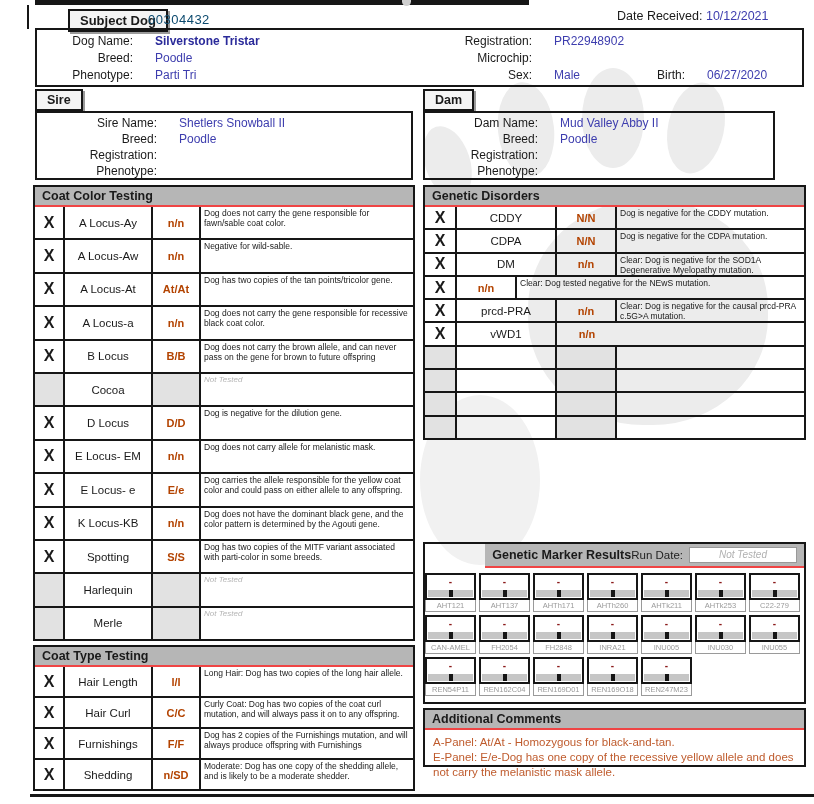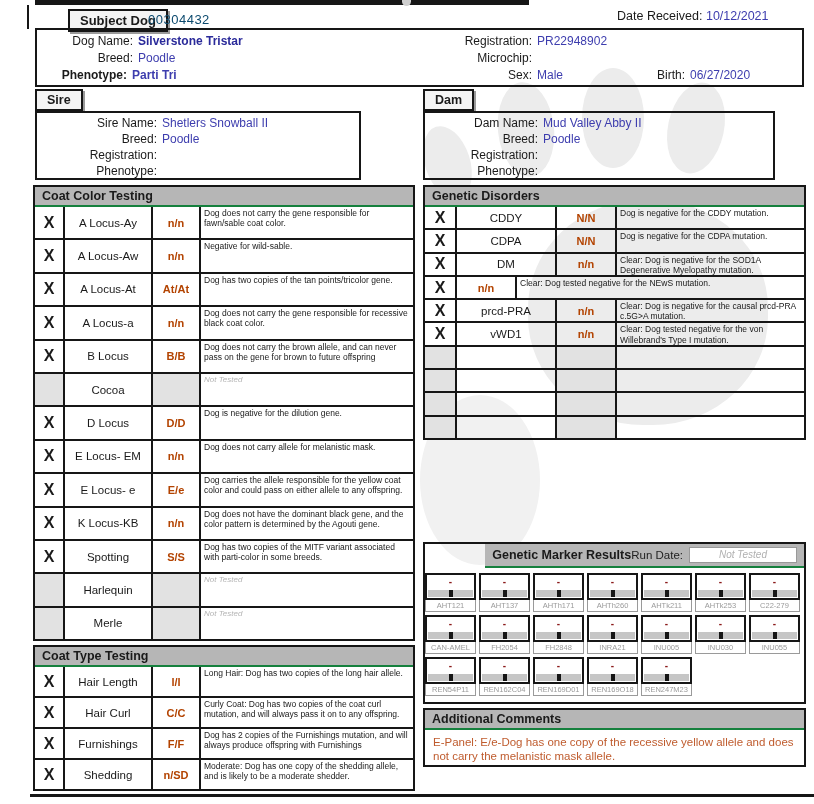--- a/index.html
+++ b/index.html
@@ -21,34 +21,34 @@
   #dam-tab { left:423px; top:89px; font-size:12.5px; }
 
   #subject-id { left:148px; top:12px; font-size:13px; letter-spacing:.5px; }
   #date-received { left:617px; top:9px; font-size:12.5px; }
   .blue { color:#3d3dae; }
   .blue-bold { color:#2a2a9a; font-weight:bold; }
   .red { color:#0c4a6e; }
 
   .info-box { border:2px solid #161616; background:transparent; }
   #subject-box { left:35px; top:28px; width:769px; height:59px; }
-  #sire-box { left:35px; top:111px; width:326px; height:69px; }
+  #sire-box { left:35px; top:111px; width:378px; height:69px; }
   #dam-box  { left:423px; top:111px; width:352px; height:69px; }
 
   .frow { position:absolute; font-size:12px; white-space:nowrap; }
   .frow .lbl { display:inline-block; text-align:right; }
-  .frow .val { margin-left:5px; }
+  .frow .val { margin-left:22px; }
   #subject-box .lbl { width:90px; }
   #subject-box .r .lbl { width:100px; }
   #sire-box .lbl { width:112px; }
   #dam-box .lbl { width:105px; }
 
   
   .section { position:absolute; border:2px solid #161616; display:flex; flex-direction:column; background:transparent; z-index:1; }
-  .section-header { background:#b6b6b6; border-bottom:2px solid #15803d; font-weight:bold; font-size:12.5px; padding:2px 7px; flex:0 0 auto; display:flex; align-items:center; }
+  .section-header { background:#b6b6b6; border-bottom:2px solid #ef4444; font-weight:bold; font-size:12.5px; padding:2px 7px; flex:0 0 auto; display:flex; align-items:center; }
   #coat-color { left:33px; top:185px; width:382px; height:456px; }
   #coat-type  { left:33px; top:645px; width:382px; height:146px; }
   #disorders  { left:423px; top:185px; width:383px; height:255px; }
   #markers    { left:423px; top:542px; width:383px; height:162px;align-items:flex-end; }
   #comments   { left:423px; top:708px; width:383px; height:59px; }
 
   .t-row { flex:1 1 0; display:flex; border-bottom:2px solid #161616; min-height:0; }
   .t-row:last-child { border-bottom:none; }
   .t-row > div { border-right:2px solid #161616; }
   .t-row > div:last-child { border-right:none; }
@@ -99,21 +99,21 @@
 <div class="abs z1 tab" id="subject-tab">Subject Dog</div>
 <div class="abs z1 red" id="subject-id">00304432</div>
 <div class="abs z1" id="date-received">
   <span>Date Received:</span>
   <span class="blue">10/12/2021</span>
 </div>
 
 <div class="abs z1 info-box" id="subject-box">
   <div class="frow" style="left:6px;top:4px;"><span class="lbl">Dog Name:</span><span class="val blue-bold">Silverstone Tristar</span></div>
   <div class="frow" style="left:6px;top:21px;"><span class="lbl">Breed:</span><span class="val blue">Poodle</span></div>
-  <div class="frow" style="left:0;top:38px;font-weight:bold;"><span class="lbl">Phenotype:</span><span class="val blue">Parti Tri</span></div>
+  <div class="frow" style="left:6px;top:38px;"><span class="lbl">Phenotype:</span><span class="val blue">Parti Tri</span></div>
   <div class="frow r" style="left:395px;top:4px;"><span class="lbl">Registration:</span><span class="val blue">PR22948902</span></div>
   <div class="frow r" style="left:395px;top:21px;"><span class="lbl">Microchip:</span><span class="val blue"></span></div>
   <div class="frow r" style="left:395px;top:38px;"><span class="lbl">Sex:</span><span class="val blue">Male</span></div>
   <div class="frow" style="left:620px;top:38px;"><span>Birth:</span><span class="val blue">06/27/2020</span></div>
 </div>
 
 <div class="abs z1 tab" id="sire-tab">Sire</div>
 <div class="abs z1 info-box" id="sire-box">
   <div class="frow" style="left:8px;top:3px;"><span class="lbl">Sire Name:</span><span class="val blue">Shetlers Snowball II</span></div>
   <div class="frow" style="left:8px;top:19px;"><span class="lbl">Breed:</span><span class="val blue">Poodle</span></div>
@@ -272,21 +272,20 @@
       <div class="t-row">
         <div class="c-x">X</div>
         <div class="c-gene">prcd-PRA</div>
         <div class="c-res">n/n</div>
         <div class="c-desc">Clear: Dog is negative for the causal prcd-PRA c.5G&gt;A mutation.</div>
       </div>
       <div class="t-row">
         <div class="c-x">X</div>
         <div class="c-gene">vWD1</div>
         <div class="c-res">n/n</div>
-        <div class="c-desc">Clear: Dog tested negative for the von Willebrand's Type I mutation.</div>
       </div>
       <div class="t-row">
         <div class="c-x gray-cell"></div>
         <div class="c-gene"></div>
         <div class="c-res gray-cell"></div>
         <div class="c-desc"></div>
       </div>
       <div class="t-row">
         <div class="c-x gray-cell"></div>
         <div class="c-gene"></div>
@@ -453,17 +452,18 @@
           </div>
           <div class="m-name">REN247M23</div>
         </div>
       </div>
     </div>
 </div>
 
 <div class="section" id="comments">
   <div class="section-header">Additional Comments</div>
   <div id="comments-body">
+    <div>A-Panel: At/At - Homozygous for black-and-tan.</div>
     <div>E-Panel: E/e-Dog has one copy of the recessive yellow allele and does not carry the melanistic mask allele.</div>
   </div>
 </div>
 
 <div class="abs z1" id="bottom-line"></div>
 
 </body></html>

